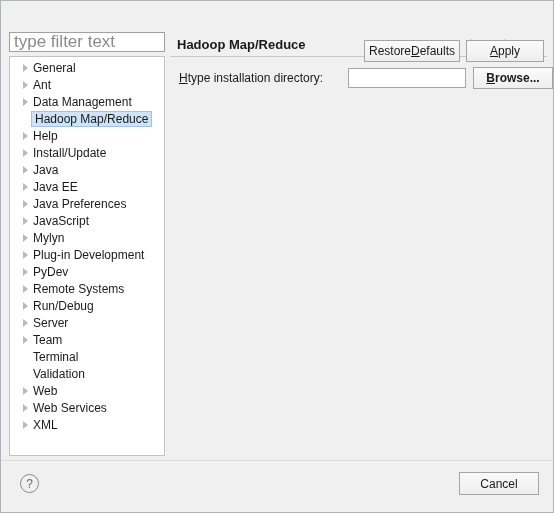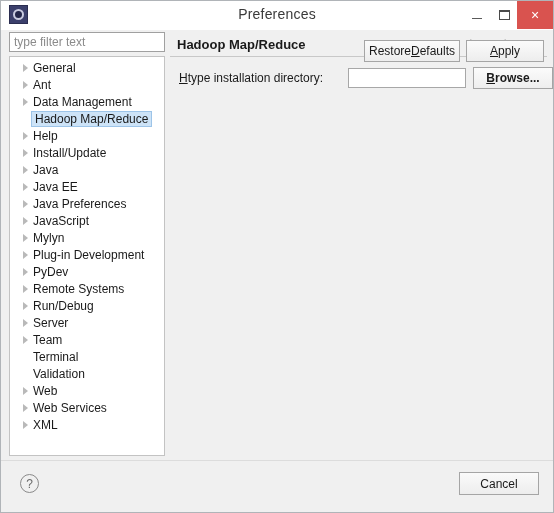--- a/index.html
+++ b/index.html
@@ -66,21 +66,21 @@
 
   
   #left-panel {
     position: absolute; left: 8px; top: 31px;
     width: 156px; height: 424px;
   }
   #filter-input {
     width: 156px; height: 20px;
     border: 1px solid #a0a0a0;
     background: #ffffff;
-    font-size: 12px; color: #8b8b8b;
+    font-size: 17px; color: #8b8b8b;
     padding: 1px 4px;
     font-family: "Liberation Sans", sans-serif;
     outline: none;
   }
   #filter-input::placeholder { color: #8b8b8b; opacity: 1; }
   #tree-box {
     position: absolute; left: 0; top: 24px;
     width: 156px; height: 400px;
     background: #ffffff;
     border: 1px solid #c3c3c3;
@@ -228,36 +228,20 @@
     font-size: 12px; color: #1a1a1a;
     font-family: "Liberation Sans", sans-serif;
     cursor: default;
   }
 </style>
 </head>
 <body>
 
 <div id="window">
 
-  <div id="titlebar">
-    <div id="app-icon">
-      <div class="ring"></div>
-    </div>
-    <div id="title-text">Preferences</div>
-
-    <div class="wbtn" id="btn-min">
-      <div class="glyph"></div>
-    </div>
-    <div class="wbtn" id="btn-max">
-      <div class="glyph"></div>
-    </div>
-    <div class="wbtn" id="btn-close">
-      <div class="glyph">×</div>
-    </div>
-  </div>
 
   <div id="left-panel">
     <input id="filter-input" type="text" placeholder="type filter text" style="">
     <div id="tree-box">
         <div class="tree-row">
           <span class="tree-arrow">
             <span class="tri"></span>
           </span>
           <span class="tree-label">General</span>
         </div>

